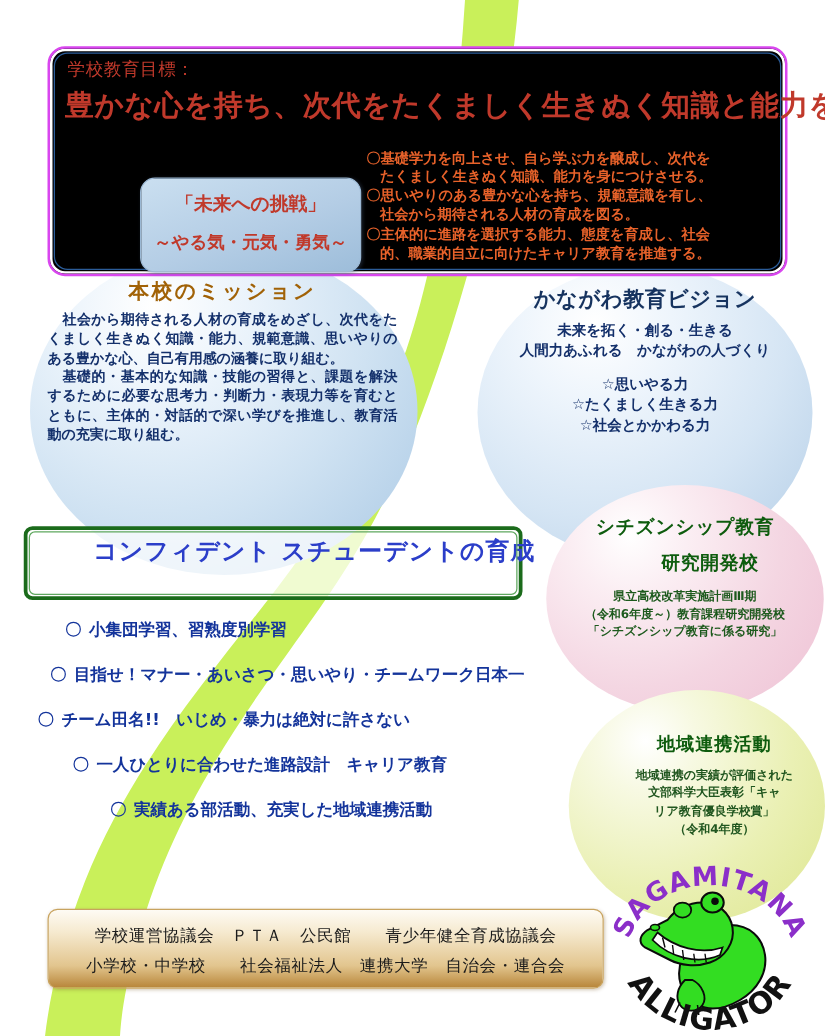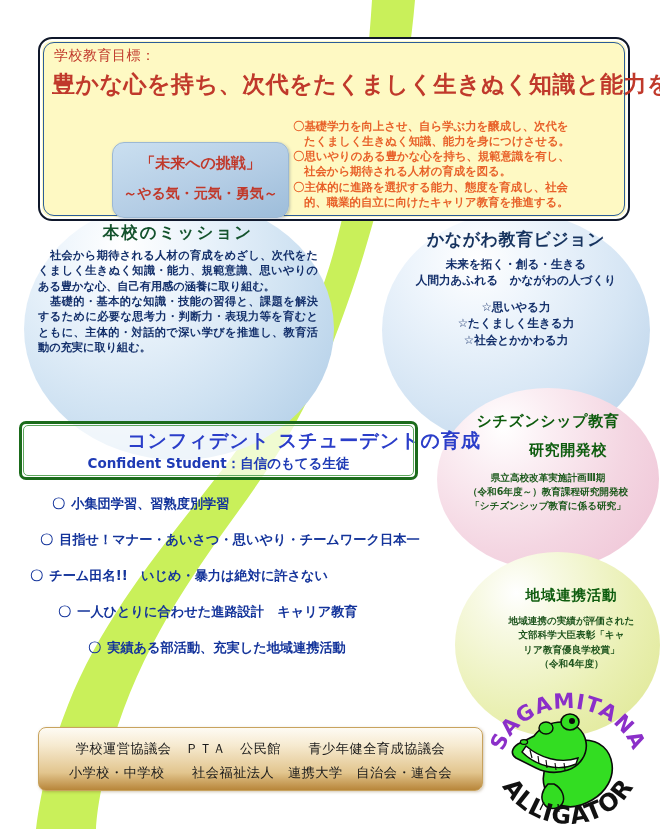--- a/index.html
+++ b/index.html
@@ -47,23 +47,23 @@
     left: 455px; top: 552px;
     width: 205px; height: 185px;
     background: radial-gradient(circle at 30% 22%, #ffffff 0%, #f7f9e2 20%, #eaf0b4 58%, #dde68f 100%);
   }
 
   
   #goal-panel {
     position: absolute;
     left: 38px; top: 37px;
     width: 588px; height: 180px;
-    border: 2px solid #0f172a;
+    border: 2px solid #d946ef;
     border-radius: 14px;
-    background: #fef9c3;
+    background: #000000;
     box-shadow: 0 0 0 2px #ffffff inset;
     z-index: 5;
   }
   #goal-panel::after {
     content: "";
     position: absolute;
     left: 3px; top: 3px; right: 3px; bottom: 3px;
     border: 1px solid #2b5c99;
     border-radius: 11px;
     pointer-events: none;
@@ -111,21 +111,21 @@
     text-indent: 0;
     padding-left: 11px;
   }
   .goal-item .mk { margin-left: -11px; }
   .goal-item .ln2 { display: block; padding-left: 0px; }
 
   
   #mission-wrap { position: absolute; left: 32px; top: 222px; width: 292px; z-index: 6; }
   #mission-title {
     text-align: center; font-size: 16.5px; font-weight: bold;
-    color: #14532d; letter-spacing: 2px; margin-bottom: 4px;
+    color: #a16207; letter-spacing: 2px; margin-bottom: 4px;
   }
   .mission-para {
     font-size: 11.2px; color: #14306b; line-height: 1.37;
     text-align: justify; padding: 0 6px; text-indent: 12px;
     font-weight: bold;
   }
 
   
   #vision-wrap { position: absolute; left: 385px; top: 228px; width: 262px; z-index: 6; }
   #vision-title {
@@ -148,21 +148,21 @@
     z-index: 7;
   }
   #confident-box::after {
     content: ""; position: absolute;
     left: 1px; top: 1px; right: 1px; bottom: 1px;
     border: 1px solid #5fa85f; border-radius: 5px;
     pointer-events: none;
   }
   #confident-jp {
     position: absolute; left: 0; top: 4px; width: 459px;
-    text-align: right; font-size: 19px; font-weight: bold;
+    text-align: center; font-size: 19px; font-weight: bold;
     color: #2b3ec9; letter-spacing: 1px;
   }
   #confident-en {
     position: absolute; left: 0; top: 31px; width: 393px;
     text-align: center; font-size: 13.5px; font-weight: bold;
     color: #1f3bb5;
   }
 
   
   #citizen-wrap { position: absolute; left: 437px; top: 412px; width: 222px; z-index: 6; }
@@ -278,21 +278,20 @@
     <div class="vision-line">未来を拓く・創る・生きる</div>
     <div class="vision-line">人間力あふれる　かながわの人づくり</div>
     <div class="vision-gap"></div>
     <div class="vision-line">☆思いやる力</div>
     <div class="vision-line">☆たくましく生きる力</div>
     <div class="vision-line">☆社会とかかわる力</div>
   </div>
 
   <div id="confident-box">
     <div id="confident-jp">コンフィデント スチューデントの育成</div>
-    <div id="confident-en">Confident Student：自信のもてる生徒</div>
   </div>
 
   <div id="citizen-wrap">
     <div id="citizen-t1">シチズンシップ教育</div>
     <div id="citizen-t2">研究開発校</div>
     <div id="citizen-subs">
       <div class="citizen-sub">県立高校改革実施計画Ⅲ期</div>
       <div class="citizen-sub">（令和6年度～）教育課程研究開発校</div>
       <div class="citizen-sub">「シチズンシップ教育に係る研究」</div>
     </div>

